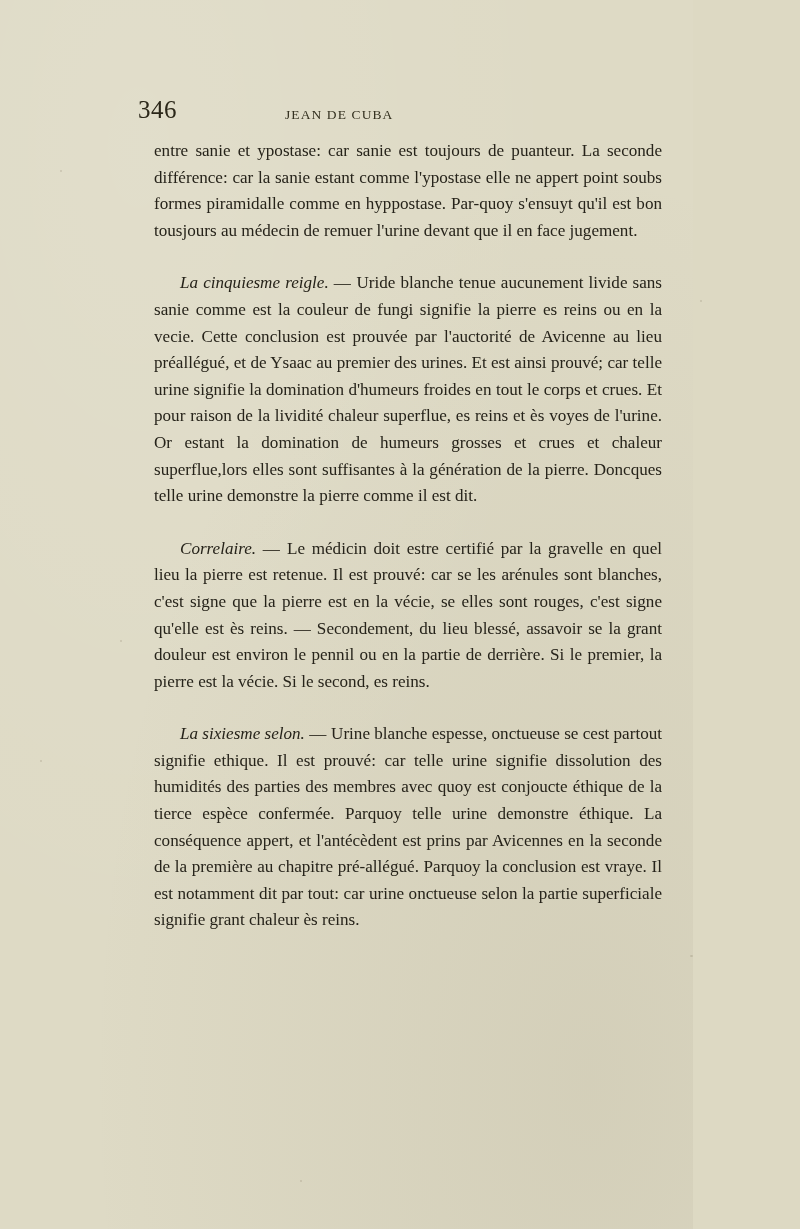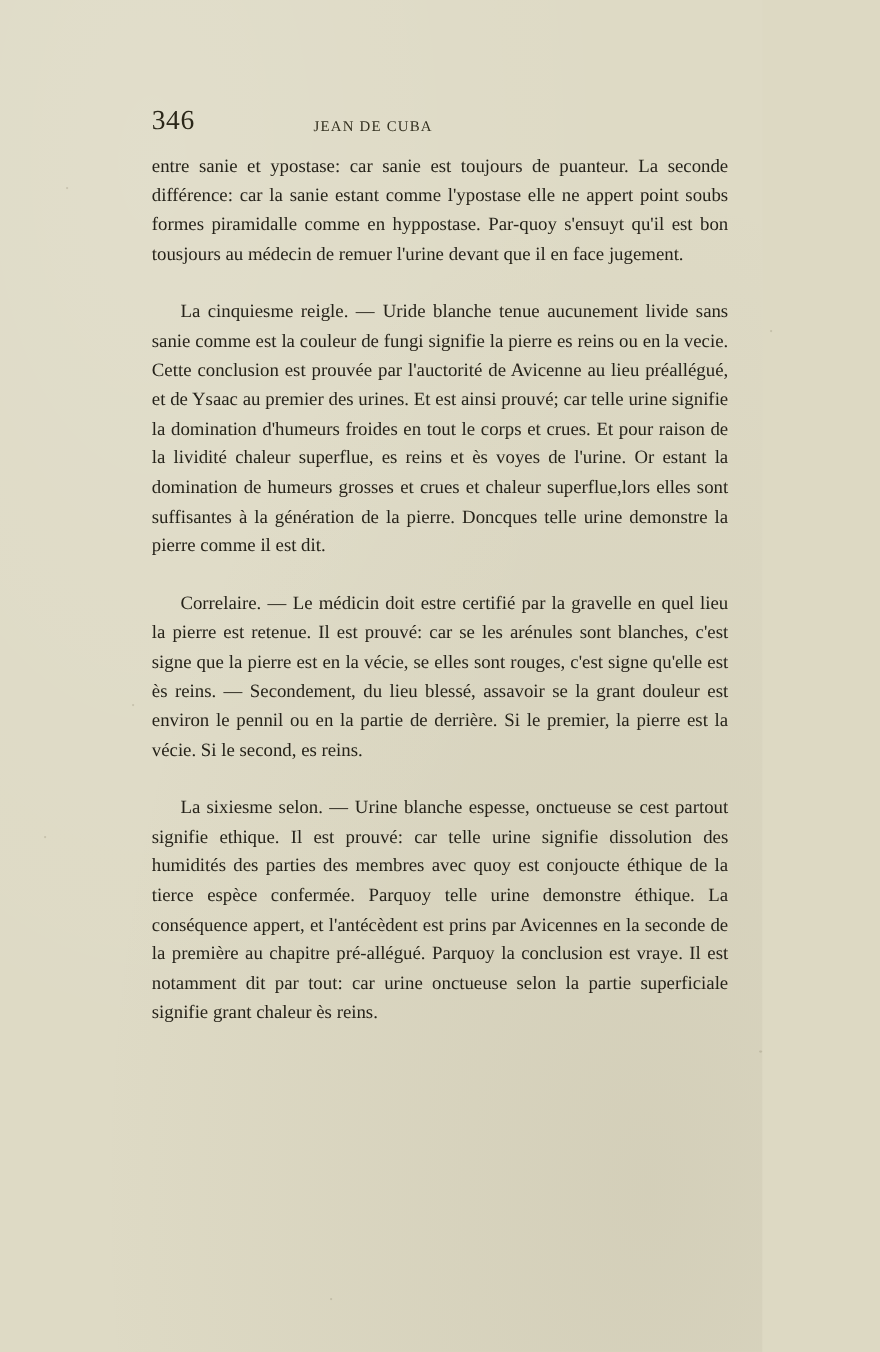--- a/index.html
+++ b/index.html
@@ -47,35 +47,36 @@
     left: 103px;
     top: 11px;
     font-size: 13.5px;
     letter-spacing: 1.1px;
     color: #33301f;
     font-variant: small-caps;
     text-transform: uppercase;
     margin-left: 44px;
   }
   p {
-    margin: 0 0 0 0;
+    margin: 0 0 0 16px;
     font-size: 17.1px;
     line-height: 26.6px;
     text-align: justify;
     text-justify: inter-word;
     color: #26231a;
     hyphens: manual;
   }
   p.indent {
     text-indent: 26px;
   }
   .gap {
     height: 26px;
   }
   .it {
+    font-style: italic;
   }
   .dash {
     letter-spacing: 0.5px;
   }
   
   .speck {
     position: absolute;
     background: rgba(90,80,55,0.18);
     border-radius: 50%;
     pointer-events: none;

